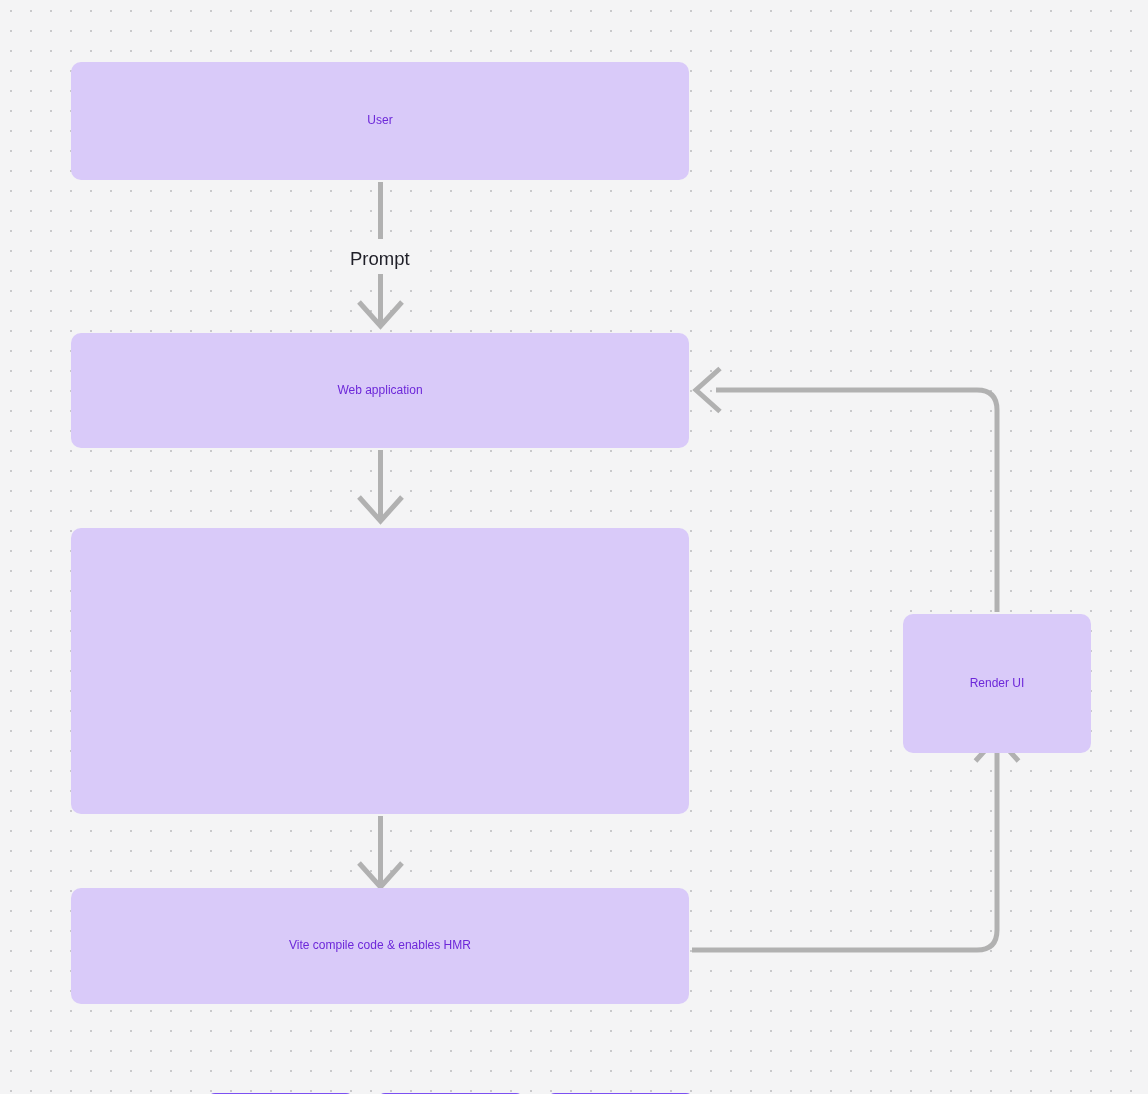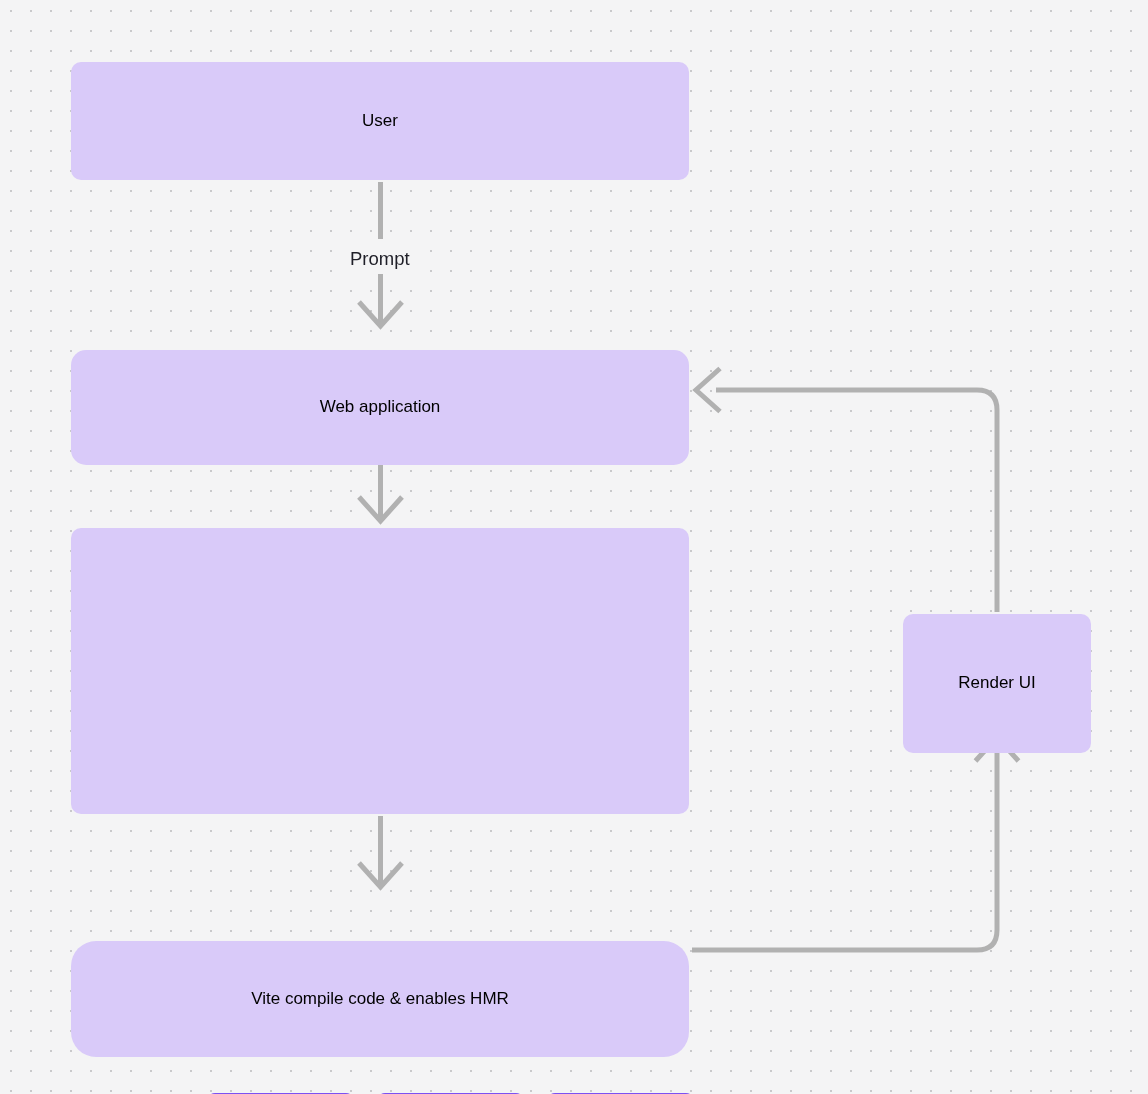--- a/index.html
+++ b/index.html
@@ -26,37 +26,37 @@
     position: absolute;
     box-sizing: border-box;
     display: flex;
     align-items: center;
     justify-content: center;
     border-radius: 10px;
     text-align: center;
   }
   .node-outer {
     background-color: #d9caf9;
-    color: #000000;
-    font-size: 17px;
+    color: #6d28d9;
+    font-size: 12px;
     line-height: 1.3;
   }
   .node-inner {
     background-color: #7c51f2;
     color: #ffffff;
     font-size: 18px;
     line-height: 1.58;
     border-radius: 8px;
     white-space: pre-line;
     padding: 4px;
   }
   #node-user        { left: 71px;  top: 62px;  width: 618px; height: 118px; }
-  #node-webapp      { left: 71px;  top: 350px; width: 618px; height: 115px; border-radius: 15px; }
+  #node-webapp      { left: 71px;  top: 333px; width: 618px; height: 115px; }
   #node-components  { left: 71px;  top: 528px; width: 618px; height: 286px; }
-  #node-vite        { left: 71px;  top: 941px; width: 618px; height: 116px; border-radius: 25px; }
+  #node-vite        { left: 71px;  top: 888px; width: 618px; height: 116px; }
   #node-render      { left: 903px; top: 614px; width: 188px; height: 139px; }
 
   #node-html        { left: 136px; top: 565px; width: 147px; height: 106px; }
   #node-css         { left: 306px; top: 565px; width: 147px; height: 106px; }
   #node-js          { left: 476px; top: 565px; width: 147px; height: 106px; }
 
   .edge-svg {
     position: absolute;
     left: 0;
     top: 0;

